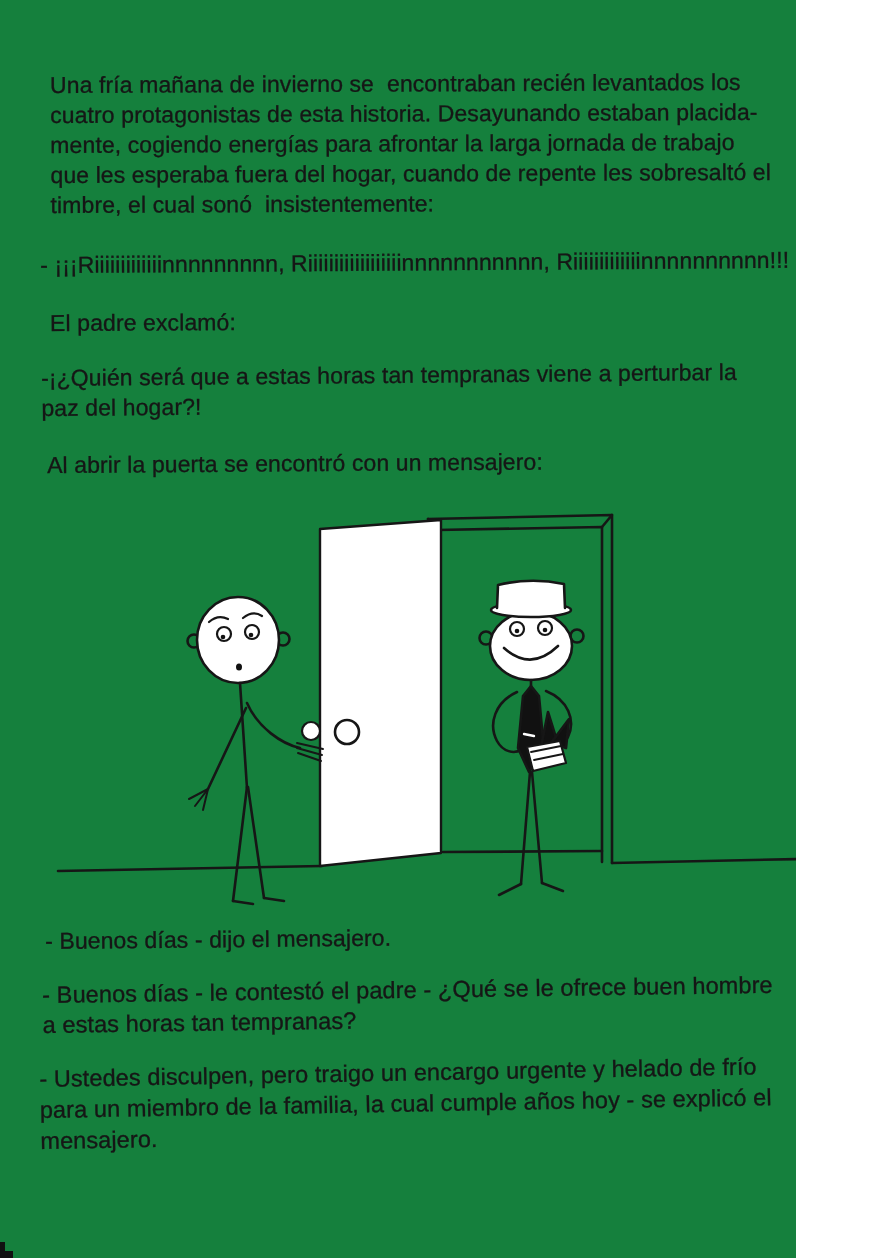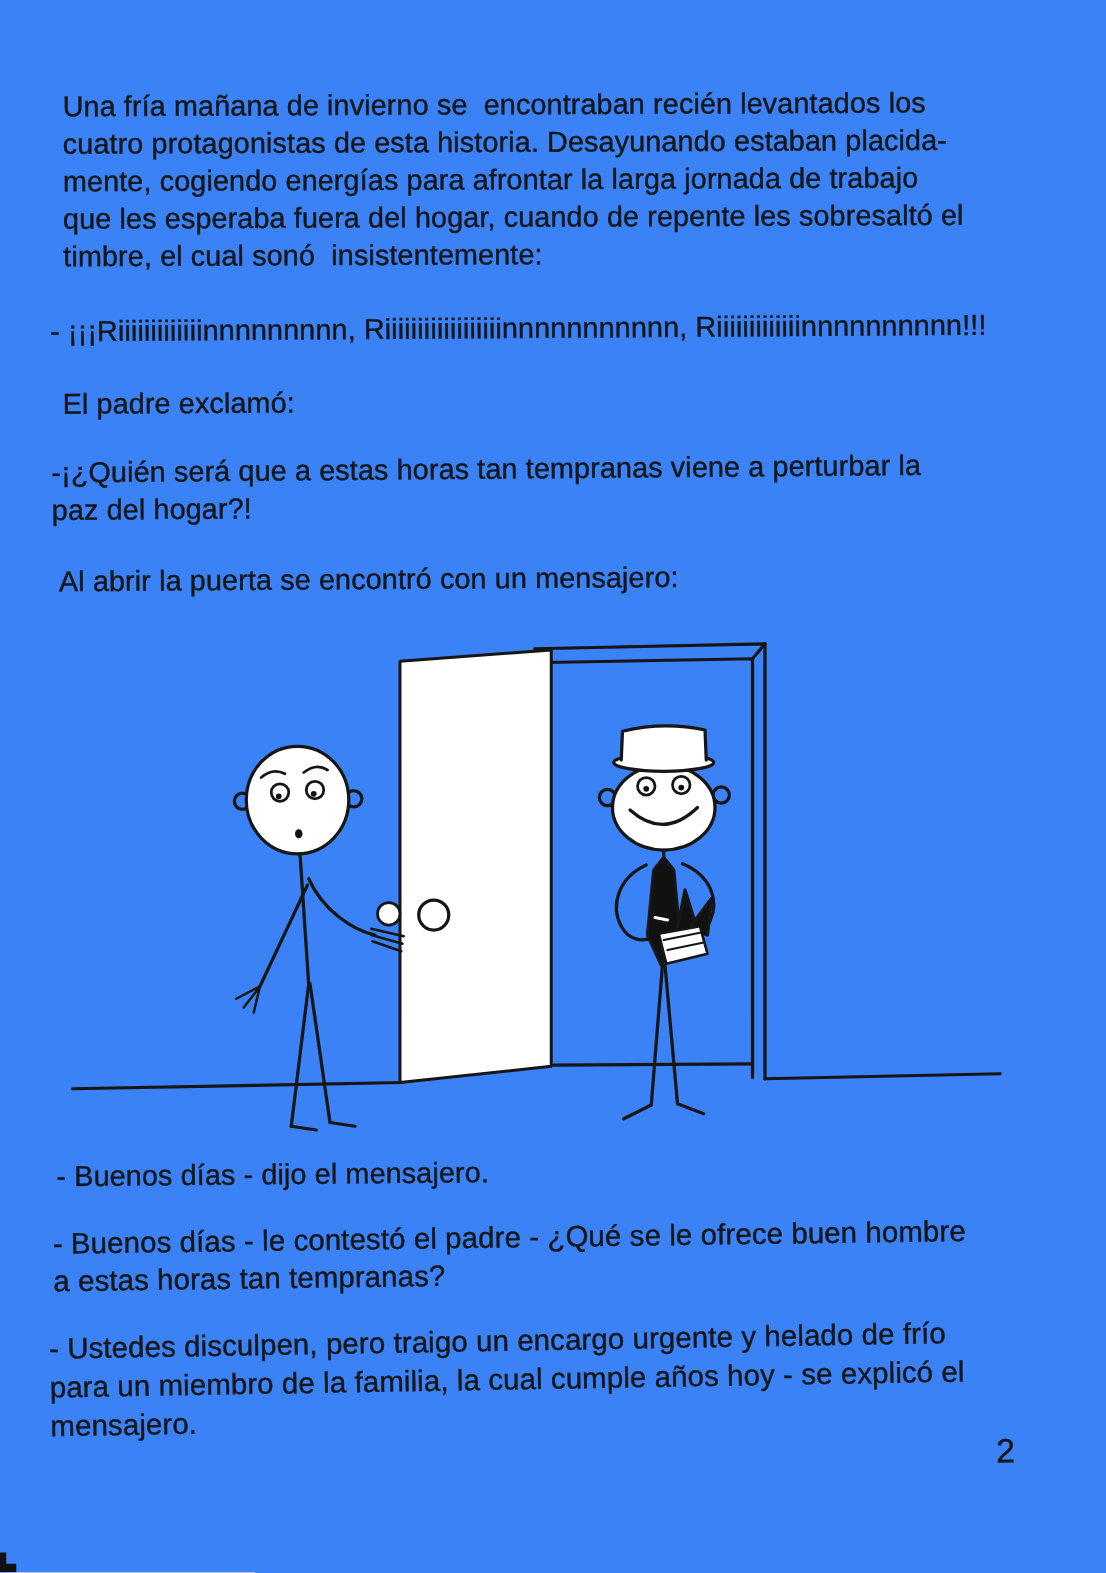--- a/index.html
+++ b/index.html
@@ -1,17 +1,17 @@
 <!DOCTYPE html>
 <html><head>
 <meta charset="utf-8">
 <style>
   html, body { margin:0; padding:0; background:#ffffff; }
   .page {
-    position:relative; width:885px; height:1258px; background:#3b82f6;
+    position:relative; width:796px; height:1258px; background:#15803d;
     font-family:"Liberation Sans","DejaVu Sans",sans-serif;
     color:#161616; overflow:hidden;
   }
   .para {
     position:absolute; white-space:pre-wrap; font-size:23px; line-height:30px;
     letter-spacing:0.1px; -webkit-text-stroke:0.32px #161616;
     transform-origin:left top; width:810px;
   }
   .p1      { left:50px; top:70px;  transform:rotate(-0.25deg); }
   .ring    { left:40px; top:250px; transform:rotate(-0.4deg); }

